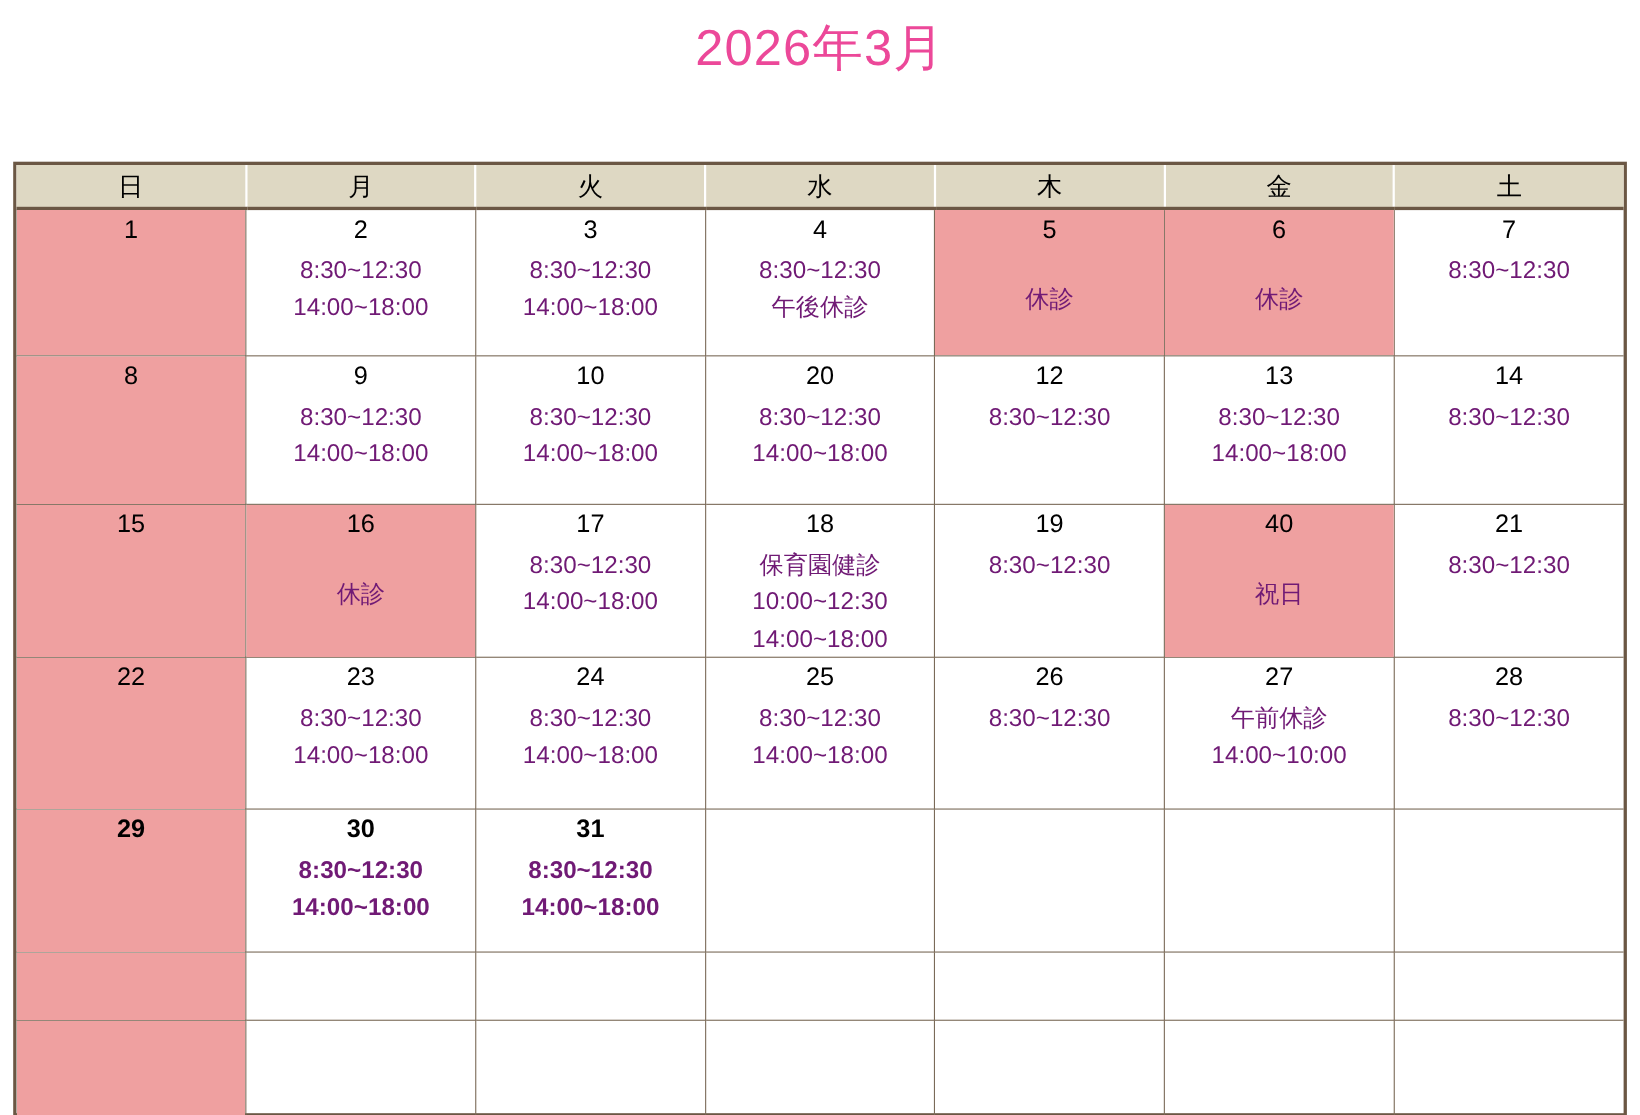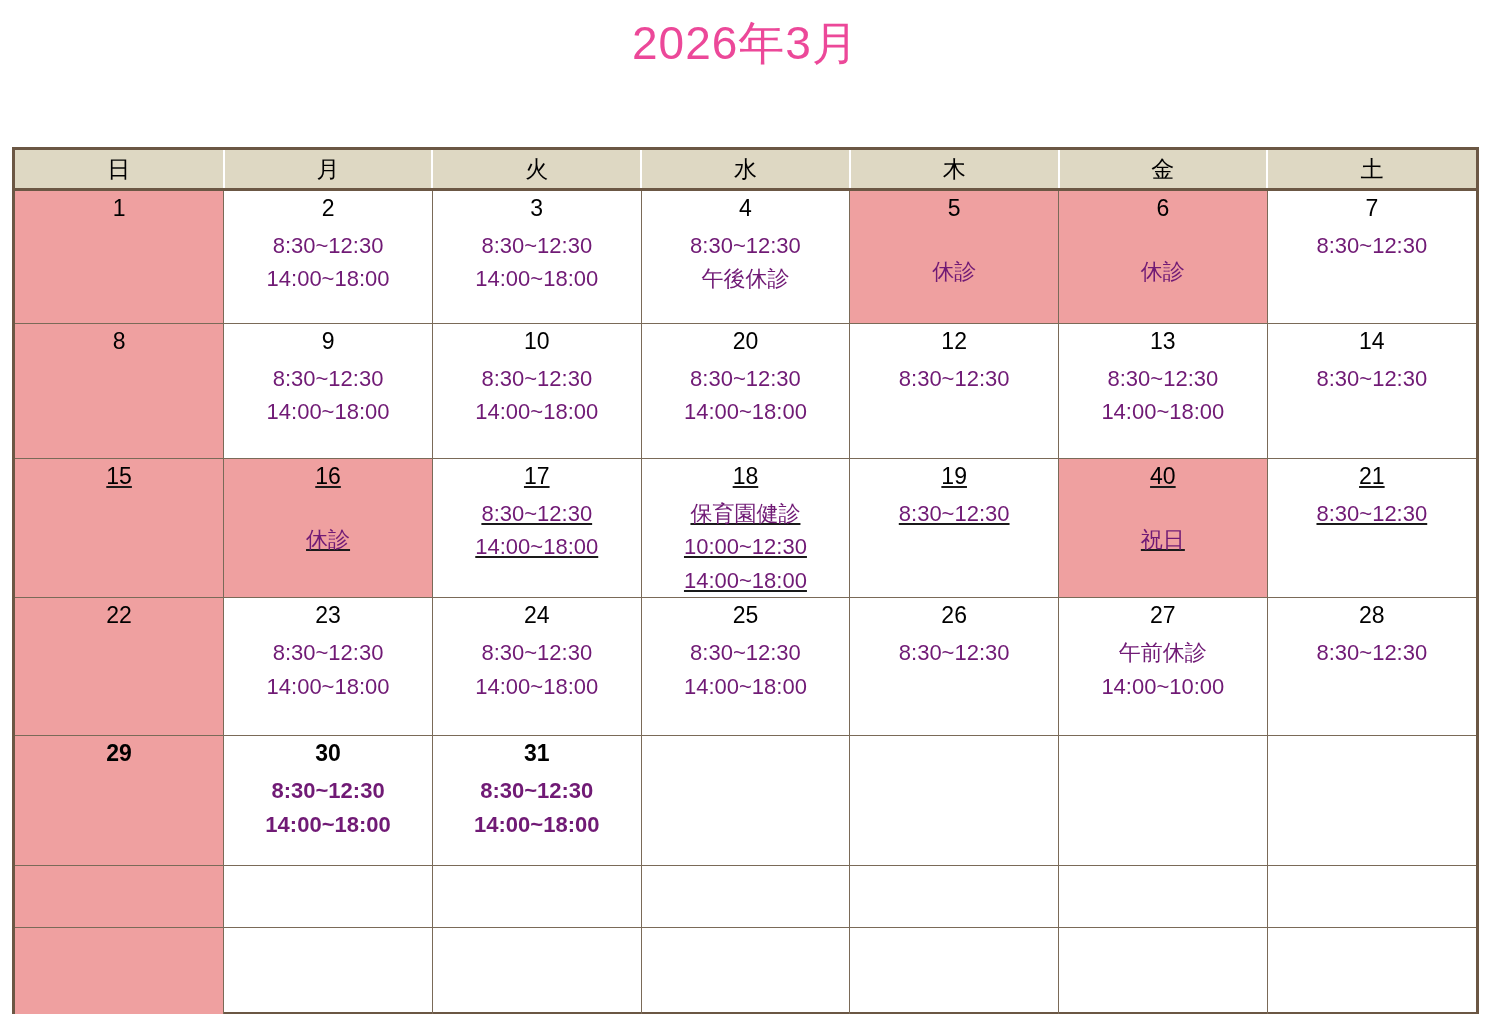--- a/index.html
+++ b/index.html
@@ -84,21 +84,21 @@
     white-space: pre-line;
     color: #701a75;
   }
   .events.centered {
     padding-top: 28px;
   }
   td.holiday { background: #efa0a0; }
   td.sunday { background: #efa0a0; }
   .row-h1 { height: 134px; }
   .row-h2 { height: 135px; }
-  .row-h3 { height: 139px; text-decoration: underline; }
+  .row-h3 { height: 139px; }
   .row-h4 { height: 138px; }
   .row-h5 { height: 130px; font-weight: bold; }
   .row-h6 { height: 62px; }
   .row-h7 { height: 88px; }
 </style>
 </head>
 <body>
 
 <div class="page">
 

